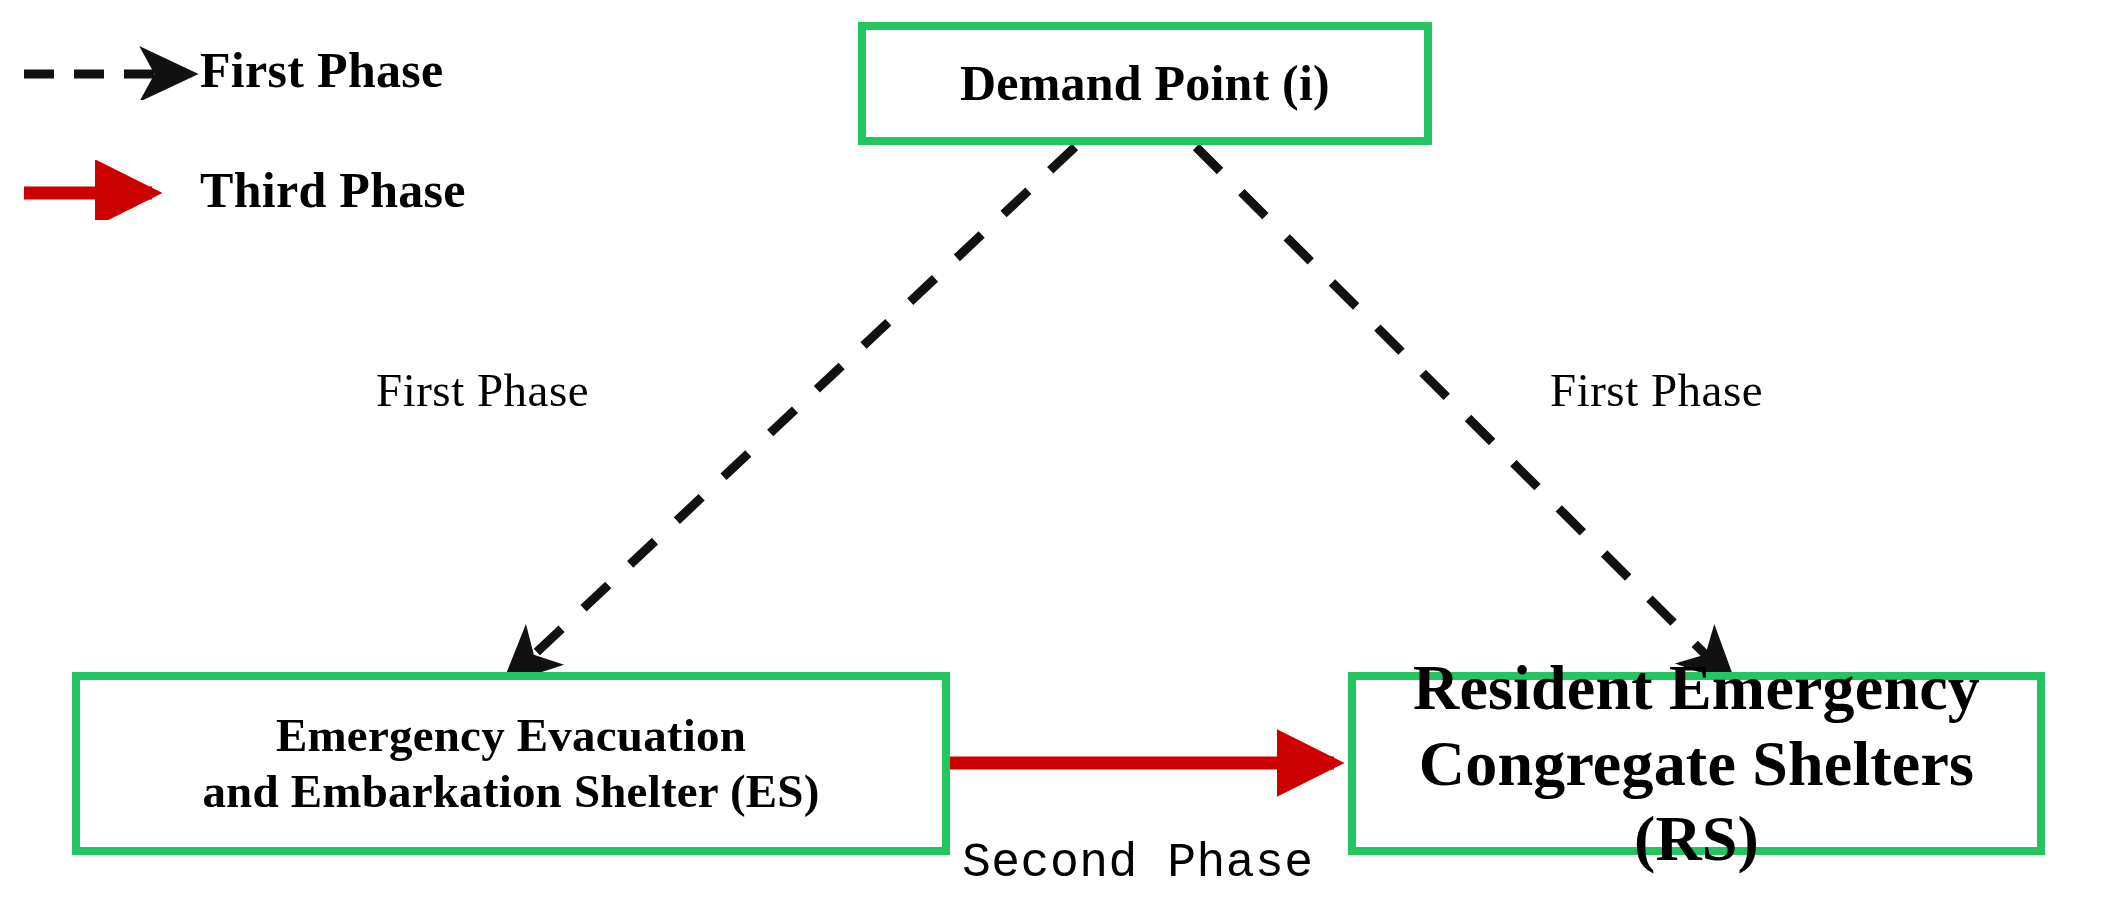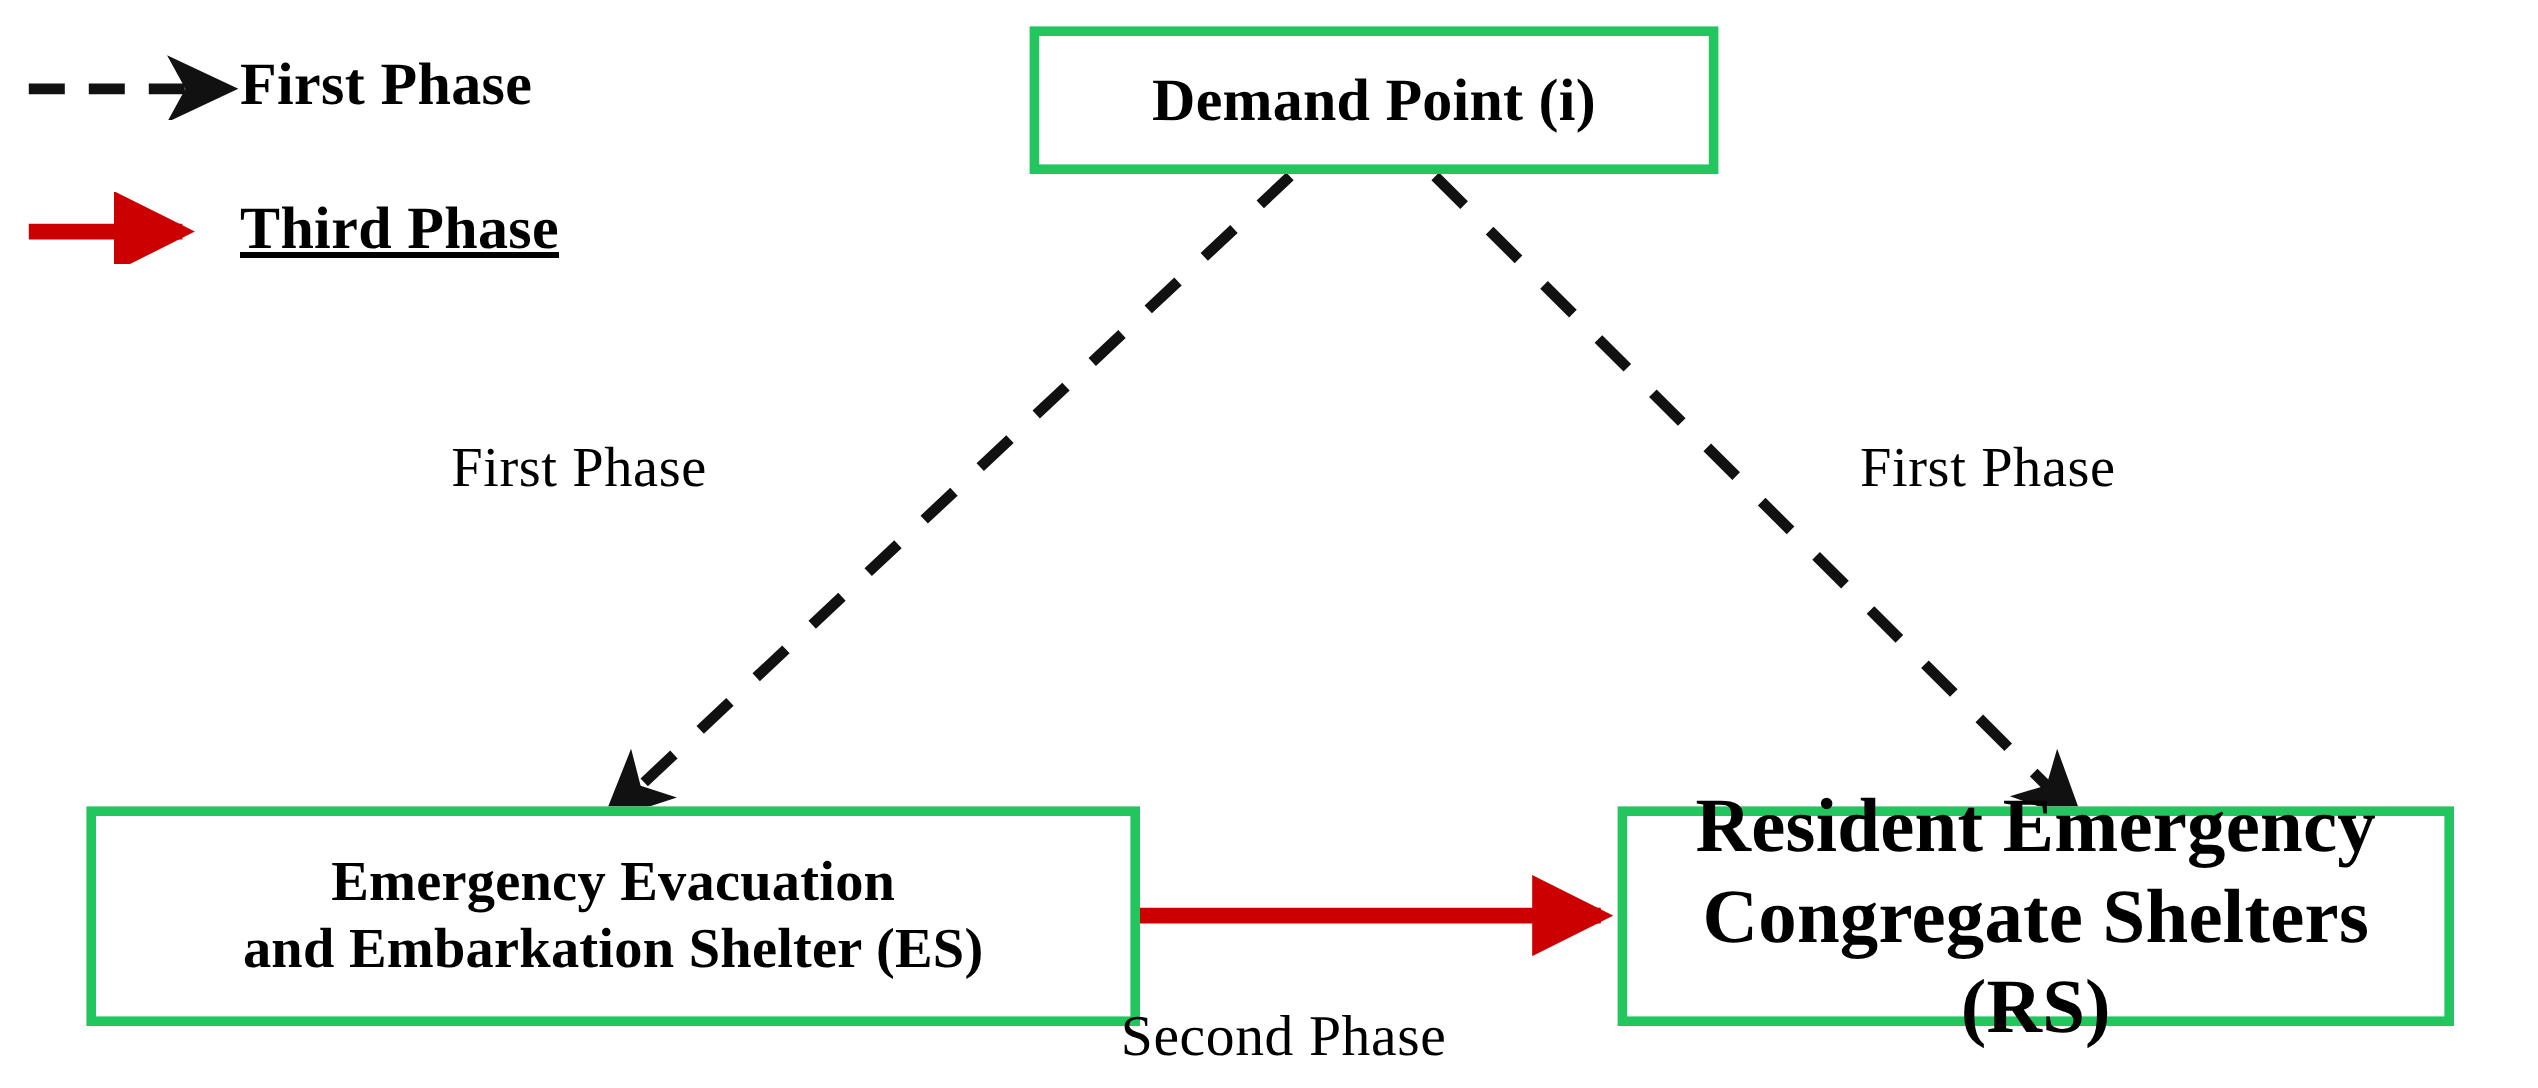--- a/index.html
+++ b/index.html
@@ -81,39 +81,39 @@
   .edge-label {
     position: absolute;
     font-size: 47px;
     font-weight: normal;
     white-space: nowrap;
     letter-spacing: 0.5px;
   }
 
   #label-first-left  { left: 376px;  top: 363px; }
   #label-first-right { left: 1550px; top: 363px; }
-  #label-second      { left: 934px;  top: 836px; font-size: 48px; }
+  #label-second      { left: 962px;  top: 836px; font-size: 48px; font-family: Liberation Mono, monospace; }
 
   
   .legend {
     position: absolute;
     left: 0;
     top: 0;
     width: 640px;
     height: 235px;
   }
   .legend-row {
     position: absolute;
     left: 0;
     height: 60px;
     display: flex;
     align-items: center;
   }
   #legend-row-first { top: 40px; }
-  #legend-row-third { top: 160px; text-decoration: underline; }
+  #legend-row-third { top: 160px; }
 
   .legend-swatch {
     width: 200px;
     height: 60px;
     flex: 0 0 200px;
   }
   .legend-text {
     font-size: 50px;
     font-weight: bold;
     white-space: nowrap;

